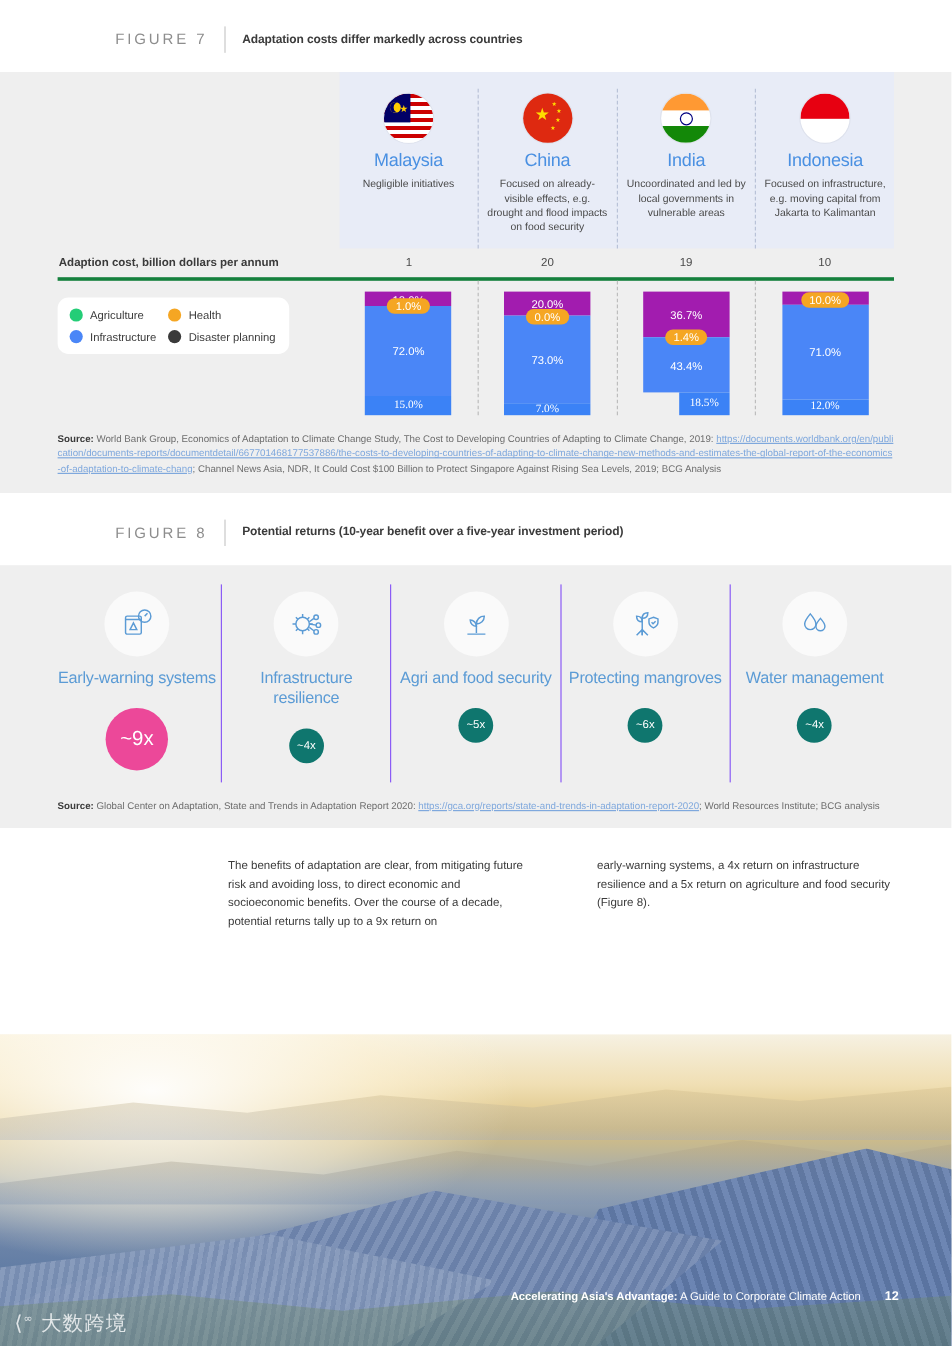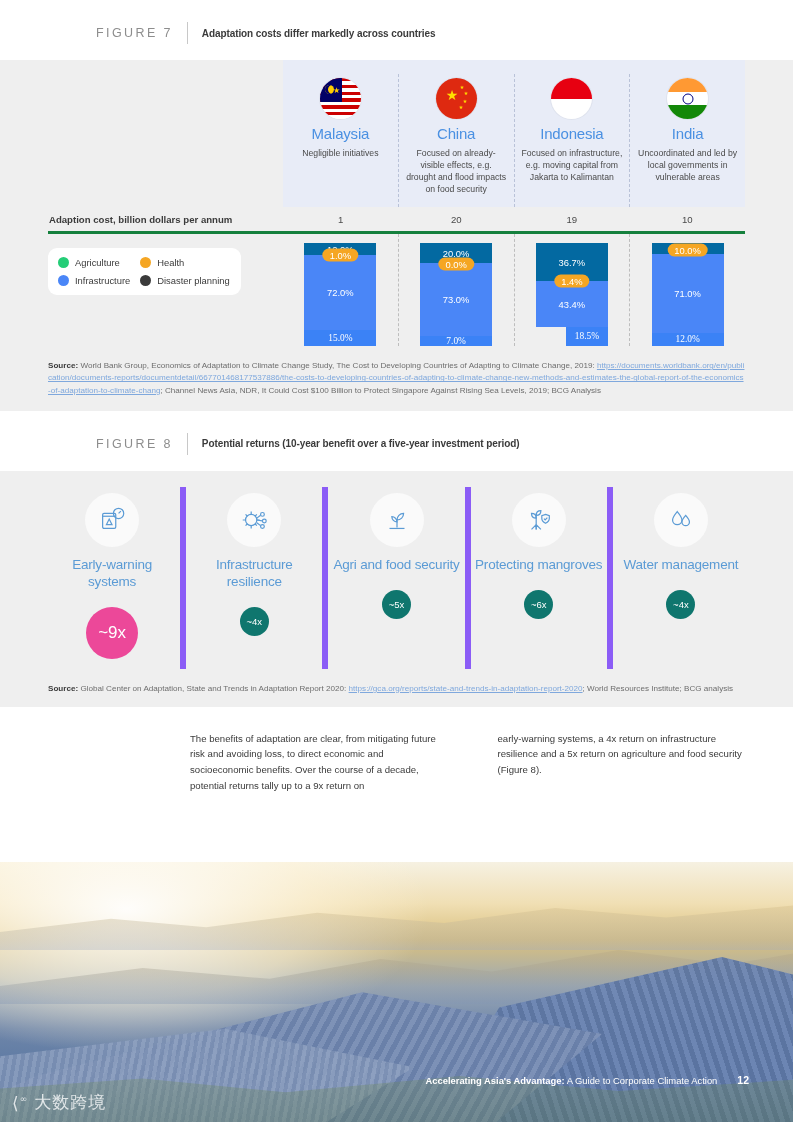--- a/index.html
+++ b/index.html
@@ -150,21 +150,21 @@
     width: 72px;
     height: 103px;
     display: flex;
     flex-direction: column;
     position: relative;
   }
   .seg {
     display: flex; align-items: center; justify-content: center;
     font-size: 9.4px; color: #fff; position: relative;
   }
-  .seg.agri { background: #0369a1; }
+  .seg.agri { background: #a21caf; }
   .seg.infra { background: #4a86f7; }
   .seg.dis { background: #3b82f6; font-family: Liberation Serif, serif; }
   .health-pill {
     position: absolute;
     left: 50%;
     transform: translate(-50%, -50%);
     background: #f5a623;
     color: #fff;
     font-size: 9.4px;
     border-radius: 8px;
@@ -182,21 +182,21 @@
   }
   .source b { color: #3b3b3b; }
   .lnk { color: #7fa8dd; text-decoration: underline; word-break: break-all; }
 
   
   .panel8 { background: #efefef; padding: 16px 0 12px; }
   .pillars { display: flex; margin: 0 44px; }
   .pillar {
     flex: 1;
     text-align: center;
-    border-right: 6px solid #8b5cf6;
+    border-right: 1px solid #8b5cf6;
     padding: 6px 4px 10px;
   }
   .pillar:last-child { border-right: none; }
   .picon {
     width: 54px; height: 54px; border-radius: 50%;
     background: #fafafa;
     margin: 0 auto 10px;
     display: flex; align-items: center; justify-content: center;
   }
   .pname {
@@ -310,34 +310,34 @@
         <div class="bigstar">★</div>
         <div class="s2" style="left:24px;top:7px;">★</div>
         <div class="s2" style="left:28px;top:13px;">★</div>
         <div class="s2" style="left:27px;top:21px;">★</div>
         <div class="s2" style="left:23px;top:27px;">★</div>
       </div>
       <div class="cname">China</div>
       <div class="cdesc">Focused on already-visible effects, e.g. drought and flood impacts on food security</div>
     </div>
     <div class="country">
-      <div class="flag fl-id">
-        <div class="top"></div>
-      </div>
-      <div class="cname">Indonesia</div>
-      <div class="cdesc">Focused on infrastructure, e.g. moving capital from Jakarta to Kalimantan</div>
-    </div>
-    <div class="country">
       <div class="flag fl-in">
         <div class="b1"></div>
           <div class="b3"></div>
           <div class="chakra"></div>
       </div>
       <div class="cname">India</div>
       <div class="cdesc">Uncoordinated and led by local governments in vulnerable areas</div>
+    </div>
+    <div class="country">
+      <div class="flag fl-id">
+        <div class="top"></div>
+      </div>
+      <div class="cname">Indonesia</div>
+      <div class="cdesc">Focused on infrastructure, e.g. moving capital from Jakarta to Kalimantan</div>
     </div>
   </div>
 
   <div class="costrow">
     <div class="costlabel">Adaption cost, billion dollars per annum</div>
     <div class="costvals">
       <div class="costval">1</div>
       <div class="costval">20</div>
       <div class="costval">19</div>
       <div class="costval">10</div>

